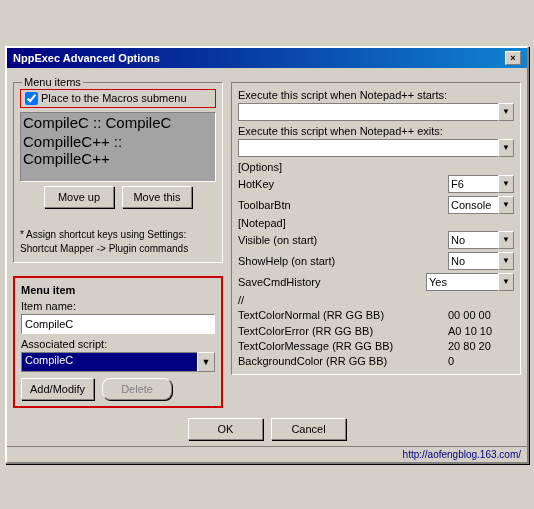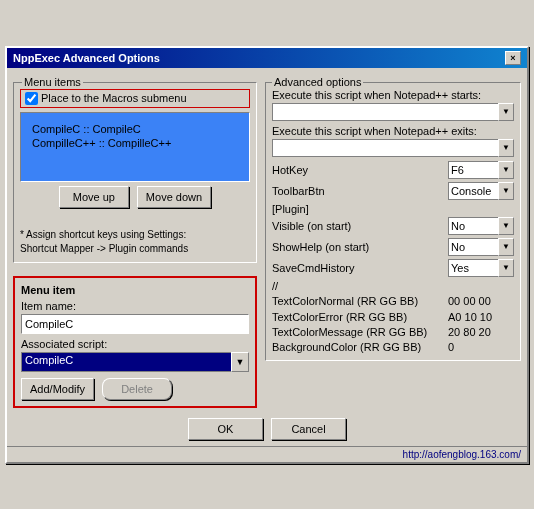--- a/index.html
+++ b/index.html
@@ -49,46 +49,46 @@
       align-items: center;
       justify-content: center;
       color: #000;
     }
     .content {
       padding: 6px;
       display: flex;
       gap: 8px;
     }
     .left-panel {
-      width: 244px;
+      width: 210px;
       display: flex;
       flex-direction: column;
       gap: 9px;
     }
     .right-panel {
       flex: 1;
       display: flex;
       flex-direction: column;
       gap: 2px;
     }
     input[type="checkbox"] {
       width: 13px;
       height: 13px;
       cursor: pointer;
     }
     .listbox {
       width: 100%;
       height: 70px;
-      background: #3b82f6;
+      background: #a3a3a3;
       border: 1px solid #808080;
       border-right-color: #ffffff;
       border-bottom-color: #ffffff;
       overflow-y: auto;
-      font-size: 11px;
-      padding: 9px;
+      font-size: 15px;
+      padding: 0;
     }
     .listbox-item {
       padding: 1px 2px;
       cursor: default;
     }
     .btn-row {
       display: flex;
       gap: 8px;
       justify-content: center;
       margin-top: 4px;
@@ -204,21 +204,21 @@
           <span style="font-size:11px;">Place to the Macros submenu</span>
         </div>
 
         <div class="listbox">
           <div class="listbox-item">CompileC :: CompileC</div>
           <div class="listbox-item">CompilleC++ :: CompilleC++</div>
         </div>
 
         <div class="btn-row">
           <button class="win-btn">Move up</button>
-          <button class="win-btn">Move down</button>
+          <button class="win-btn">Move this</button>
         </div>
 
         <div style="font-size:10px; margin-top:20px; line-height:1.4;">
           <span>* Assign shortcut keys using Settings:</span><br>
           <span>  Shortcut Mapper -&gt; Plugin commands</span>
         </div>
       </div>
 
       <div style="border:2px solid #cc0000; padding:6px; margin-top:4px;">
         <div style="font-size:11px; font-weight:bold; margin-bottom:4px;">Menu item</div>
@@ -231,73 +231,73 @@
         </div>
         <div class="btn-row-small">
           <button class="win-btn-small">Add/Modify</button>
           <button class="win-btn-small win-btn-disabled" style="color:#808080;border-radius:8px;">Delete</button>
         </div>
       </div>
     </div>
 
     <div class="right-panel">
       <div style="position:relative; border:1px solid #808080; border-right-color:#ffffff; border-bottom-color:#ffffff; padding:6px 6px 4px; margin-top:8px;">
-        <span style="position:absolute;top:-7px;left:6px;background:#d4d0c8;padding:0 2px;font-size:11px;">Advanced options</span>
 
         <div style="font-size:11px; margin-bottom:2px;">Execute this script when Notepad++ starts:</div>
         <div style="display:flex; margin-bottom:4px;">
           <input type="text" style="flex: 1 1 0%; height: 18px; border-top: 1px solid rgb(128, 128, 128); border-bottom: 1px solid rgb(128, 128, 128); border-left: 1px solid rgb(128, 128, 128); border-image: initial; border-right: none; background: white; font-size: 11px; padding: 0px 2px;">
           <div style="width:16px;height:18px;background:#d4d0c8;border:1px solid #ffffff;border-right-color:#808080;border-bottom-color:#808080;display:flex;align-items:center;justify-content:center;cursor:pointer;font-size:8px;">▼</div>
         </div>
 
         <div style="font-size:11px; margin-bottom:2px;">Execute this script when Notepad++ exits:</div>
         <div style="display:flex; margin-bottom:4px;">
           <input type="text" style="flex: 1 1 0%; height: 18px; border-top: 1px solid rgb(128, 128, 128); border-bottom: 1px solid rgb(128, 128, 128); border-left: 1px solid rgb(128, 128, 128); border-image: initial; border-right: none; background: white; font-size: 11px; padding: 0px 2px;">
           <div style="width:16px;height:18px;background:#d4d0c8;border:1px solid #ffffff;border-right-color:#808080;border-bottom-color:#808080;display:flex;align-items:center;justify-content:center;cursor:pointer;font-size:8px;">▼</div>
         </div>
 
+        <div style="font-size:11px; margin-bottom:2px;">[Options]</div>
 
         <div style="display:flex; align-items:center; justify-content:space-between; margin-bottom:3px;">
           <span style="font-size:11px;">HotKey</span>
           <div style="display:flex;">
             <input type="text" style="width: 50px; height: 18px; border-top: 1px solid rgb(128, 128, 128); border-bottom: 1px solid rgb(128, 128, 128); border-left: 1px solid rgb(128, 128, 128); border-image: initial; border-right: none; background: white; font-size: 11px; padding: 0px 2px;" value="F6">
             <div style="width:16px;height:18px;background:#d4d0c8;border:1px solid #ffffff;border-right-color:#808080;border-bottom-color:#808080;display:flex;align-items:center;justify-content:center;cursor:pointer;font-size:8px;">▼</div>
           </div>
         </div>
 
         <div style="display:flex; align-items:center; justify-content:space-between; margin-bottom:3px;">
           <span style="font-size:11px;">ToolbarBtn</span>
           <div style="display:flex;">
             <input type="text" style="width: 50px; height: 18px; border-top: 1px solid rgb(128, 128, 128); border-bottom: 1px solid rgb(128, 128, 128); border-left: 1px solid rgb(128, 128, 128); border-image: initial; border-right: none; background: white; font-size: 11px; padding: 0px 2px;" value="Console">
             <div style="width:16px;height:18px;background:#d4d0c8;border:1px solid #ffffff;border-right-color:#808080;border-bottom-color:#808080;display:flex;align-items:center;justify-content:center;cursor:pointer;font-size:8px;">▼</div>
           </div>
         </div>
 
-        <div style="font-size:11px; margin-bottom:2px; margin-top:2px;">[Plugin]</div>
+        <div style="font-size:11px; margin-bottom:2px; margin-top:2px;">[Notepad]</div>
 
         <div style="display:flex; align-items:center; justify-content:space-between; margin-bottom:3px;">
           <span style="font-size:11px;">Visible (on start)</span>
           <div style="display:flex;">
             <input type="text" style="width: 50px; height: 18px; border-top: 1px solid rgb(128, 128, 128); border-bottom: 1px solid rgb(128, 128, 128); border-left: 1px solid rgb(128, 128, 128); border-image: initial; border-right: none; background: white; font-size: 11px; padding: 0px 2px;" value="No">
             <div style="width:16px;height:18px;background:#d4d0c8;border:1px solid #ffffff;border-right-color:#808080;border-bottom-color:#808080;display:flex;align-items:center;justify-content:center;cursor:pointer;font-size:8px;">▼</div>
           </div>
         </div>
 
         <div style="display:flex; align-items:center; justify-content:space-between; margin-bottom:3px;">
           <span style="font-size:11px;">ShowHelp (on start)</span>
           <div style="display:flex;">
             <input type="text" style="width: 50px; height: 18px; border-top: 1px solid rgb(128, 128, 128); border-bottom: 1px solid rgb(128, 128, 128); border-left: 1px solid rgb(128, 128, 128); border-image: initial; border-right: none; background: white; font-size: 11px; padding: 0px 2px;" value="No">
             <div style="width:16px;height:18px;background:#d4d0c8;border:1px solid #ffffff;border-right-color:#808080;border-bottom-color:#808080;display:flex;align-items:center;justify-content:center;cursor:pointer;font-size:8px;">▼</div>
           </div>
         </div>
 
         <div style="display:flex; align-items:center; justify-content:space-between; margin-bottom:3px;">
           <span style="font-size:11px;">SaveCmdHistory</span>
           <div style="display:flex;">
-            <input type="text" style="width: 50px; height: 18px; border-top: 1px solid rgb(128, 128, 128); border-bottom: 1px solid rgb(128, 128, 128); border-left: 1px solid rgb(128, 128, 128); border-image: initial; border-right: none; background: white; font-size: 11px; padding: 0px 2px;" value="Yes">
+            <input type="text" style="width: 72px; height: 18px; border-top: 1px solid rgb(128, 128, 128); border-bottom: 1px solid rgb(128, 128, 128); border-left: 1px solid rgb(128, 128, 128); border-image: initial; border-right: none; background: white; font-size: 11px; padding: 0px 2px;" value="Yes">
             <div style="width:16px;height:18px;background:#d4d0c8;border:1px solid #ffffff;border-right-color:#808080;border-bottom-color:#808080;display:flex;align-items:center;justify-content:center;cursor:pointer;font-size:8px;">▼</div>
           </div>
         </div>
 
         <div style="display:flex; align-items:center; justify-content:space-between; margin-bottom:3px;">
           <span style="font-size:11px; min-width:66px;">//</span>
         </div>
 
         <div style="display:flex; align-items:center; justify-content:space-between; margin-bottom:4px;">
           <span style="font-size:11px;">TextColorNormal (RR GG BB)</span>

